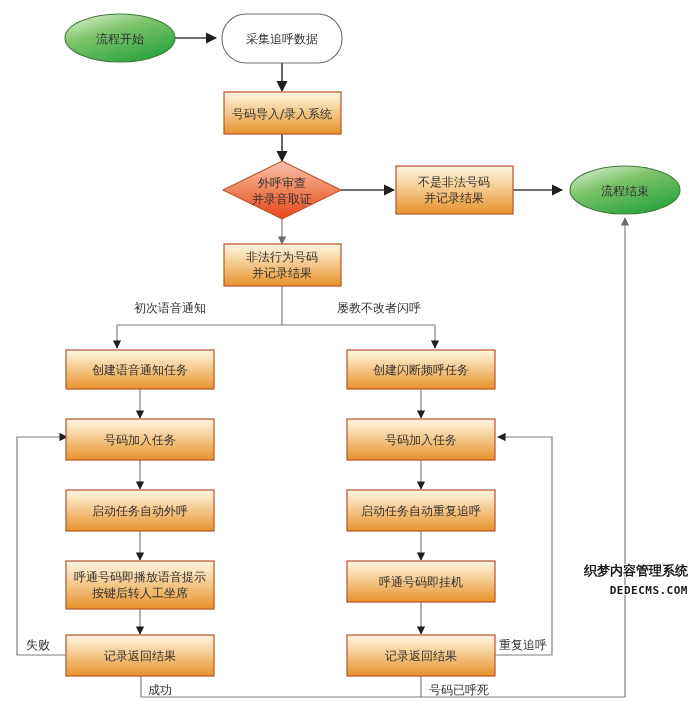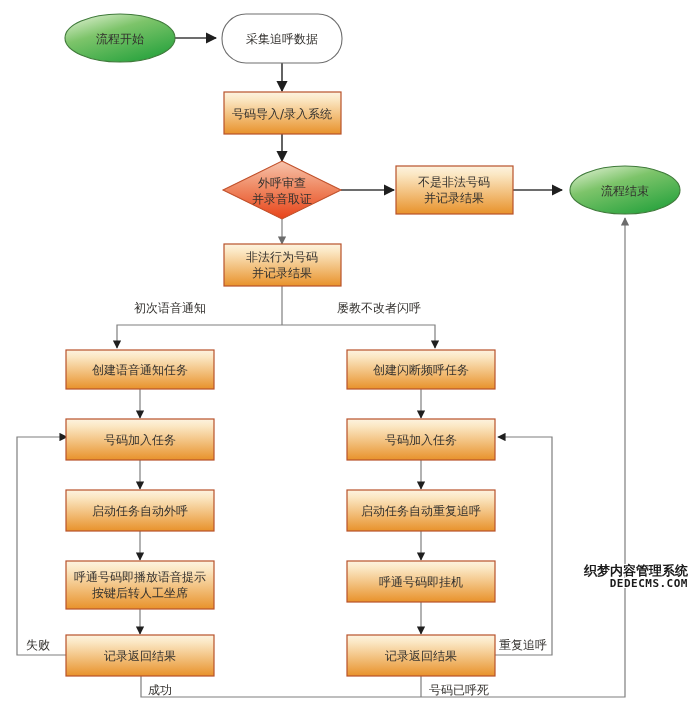--- a/index.html
+++ b/index.html
@@ -66,21 +66,21 @@
     white-space: nowrap;
   }
   .wm-en {
     font-family: "DejaVu Sans Mono", "Liberation Mono", monospace;
     font-size: 11px;
     font-weight: bold;
     color: #1a1a1a;
     letter-spacing: 0.5px;
     text-shadow: 1px 1px 0 #ffffff, -1px -1px 0 #ffffff, 1px -1px 0 #ffffff, -1px 1px 0 #ffffff;
     white-space: nowrap;
-    margin-top: 1px;
+    margin-top: 8px;
   }
 </style>
 </head>
 <body>
 
 <div id="flow-root">
 <svg width="690" height="716" viewBox="0 0 690 716" xmlns="http://www.w3.org/2000/svg">
   <defs>
     <linearGradient id="gradProcess" x1="0" y1="0" x2="0" y2="1">
       <stop offset="0%" stop-color="#fdf3e0"></stop>

